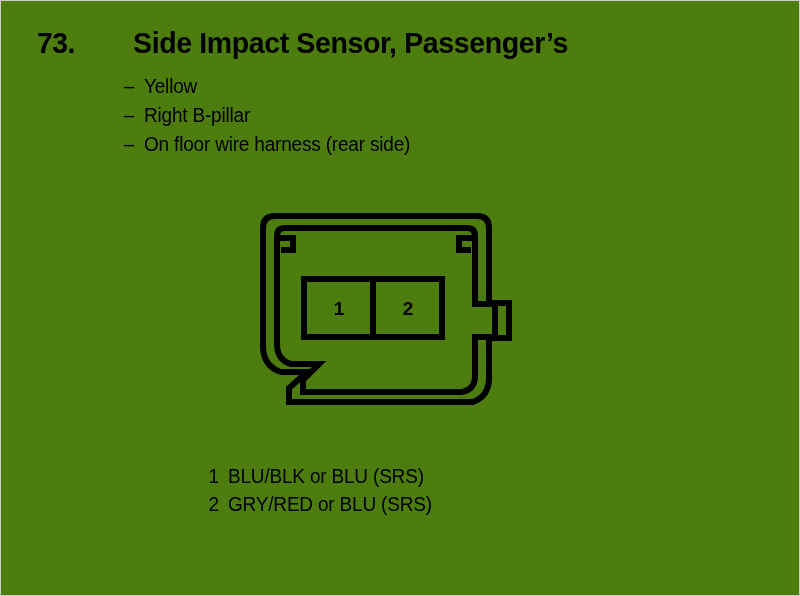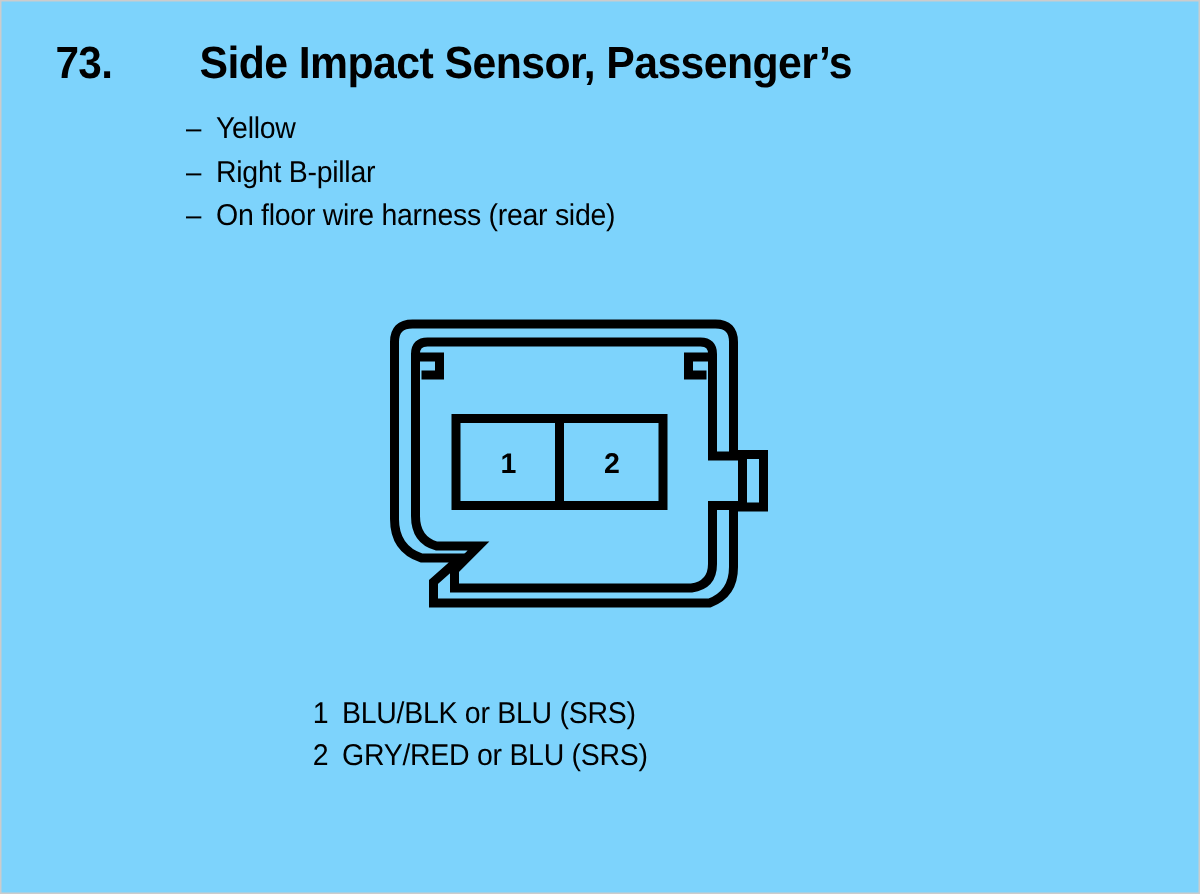--- a/index.html
+++ b/index.html
@@ -14,21 +14,21 @@
     overflow: hidden;
     font-family: "Liberation Sans", sans-serif;
     color: #000000;
   }
   #page {
     position: absolute;
     left: 0;
     top: 0;
     width: 800px;
     height: 596px;
-    background: #7dd3fc;
+    background: #4d7c0f;
     box-sizing: border-box;
     border: 1px solid #cccccc;
   }
 
   
   .title-row {
     position: absolute;
     left: 36px;
     top: 25px;
     display: flex;

